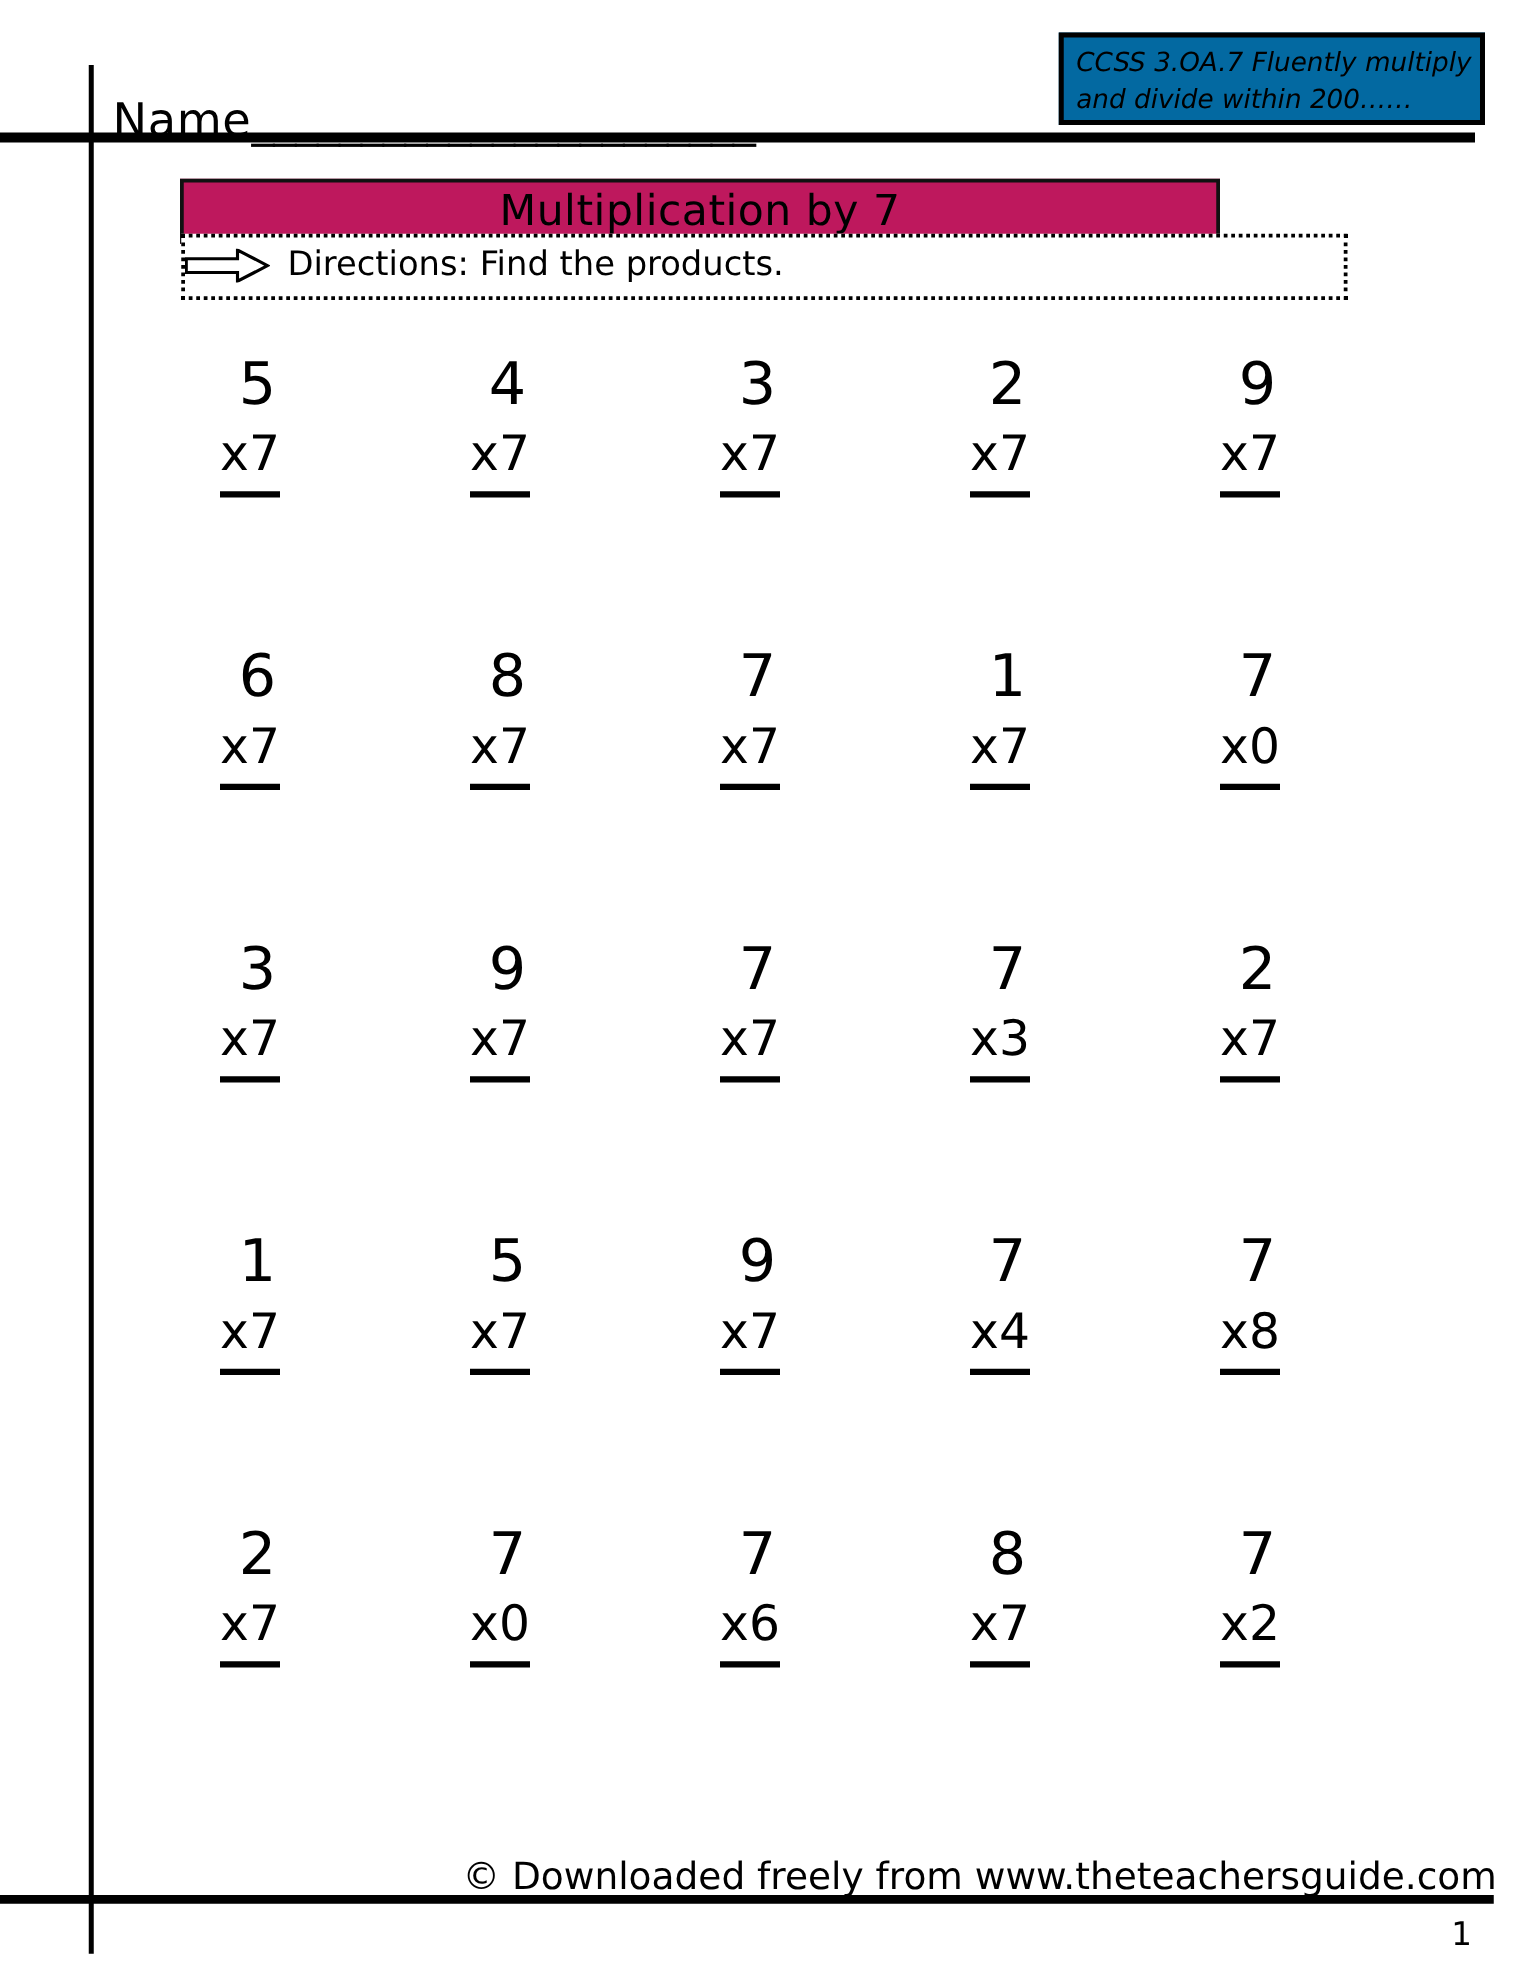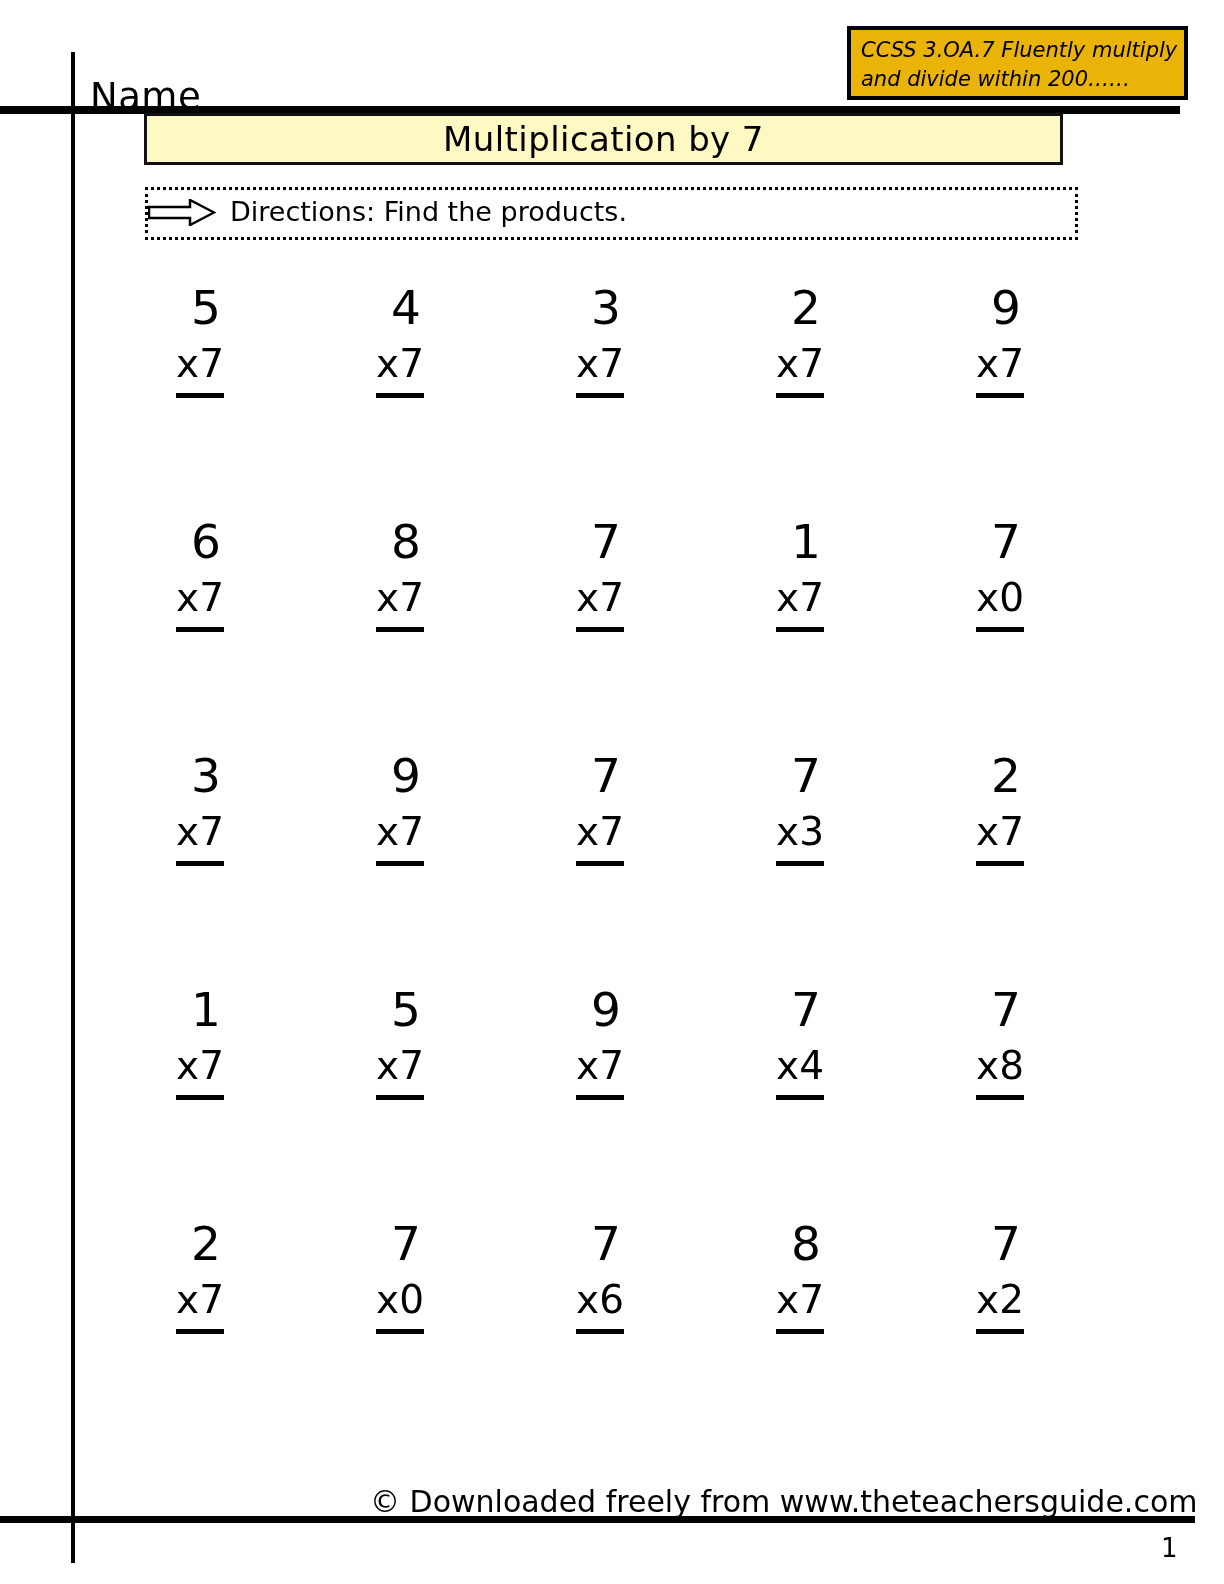--- a/index.html
+++ b/index.html
@@ -65,38 +65,38 @@
 
   
   .ccss-box {
     position: absolute;
     left: 847px;
     top: 26px;
     width: 341px;
     height: 74px;
     border: 4px solid #000;
     box-sizing: border-box;
-    background: #eab308;
+    background: #0369a1;
     padding: 6px 0 0 10px;
   }
   .ccss-line {
     font-size: 21px;
     line-height: 29px;
     font-style: italic;
     white-space: nowrap;
   }
 
   
   .title-box {
     position: absolute;
     left: 144px;
-    top: 113px;
-    width: 919px;
+    top: 143px;
+    width: 832px;
     height: 52px;
-    background: #fef9c3;
+    background: #be185d;
     border: 3px solid #111;
     box-sizing: border-box;
     display: flex;
     align-items: center;
     justify-content: center;
   }
   .title-text {
     font-size: 34px;
     line-height: 1;
     letter-spacing: 0.4px;

